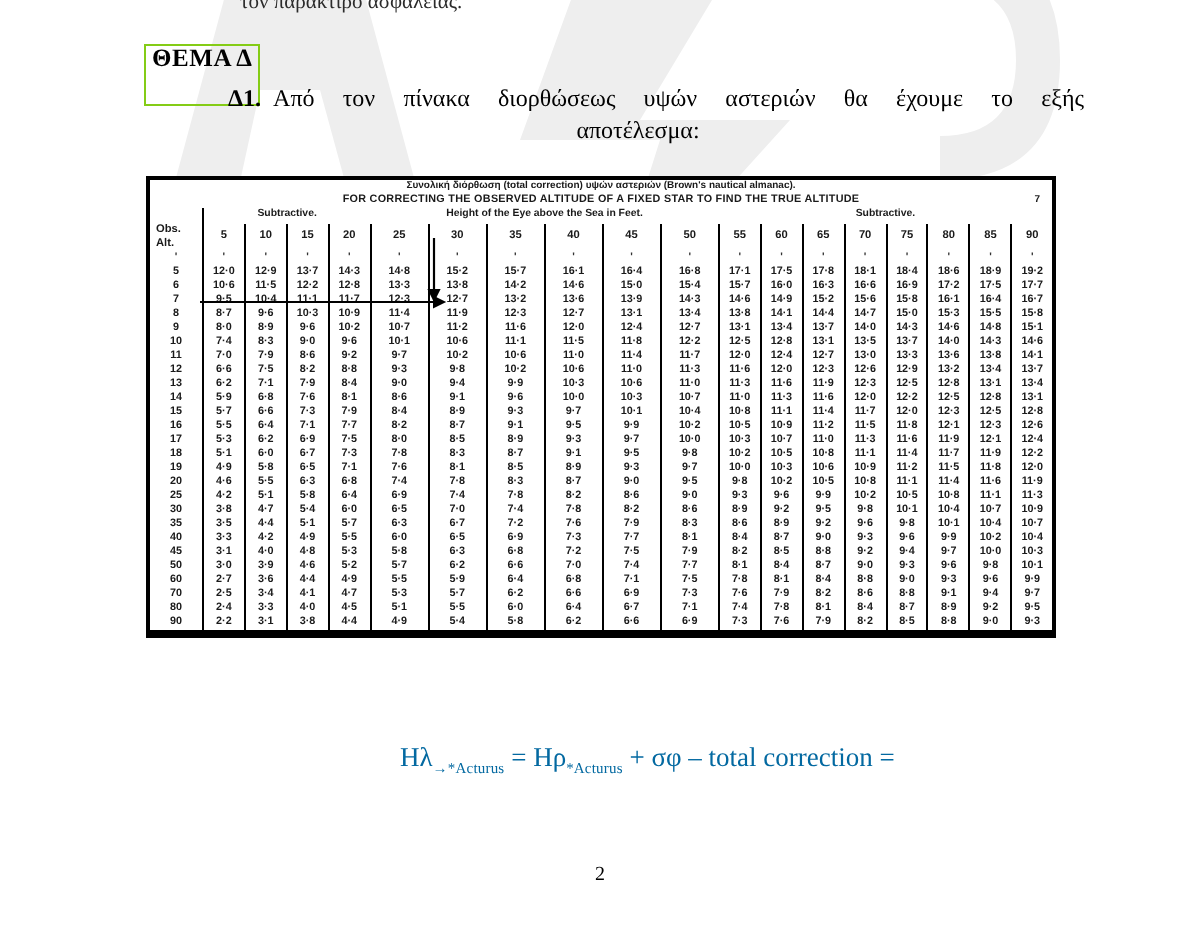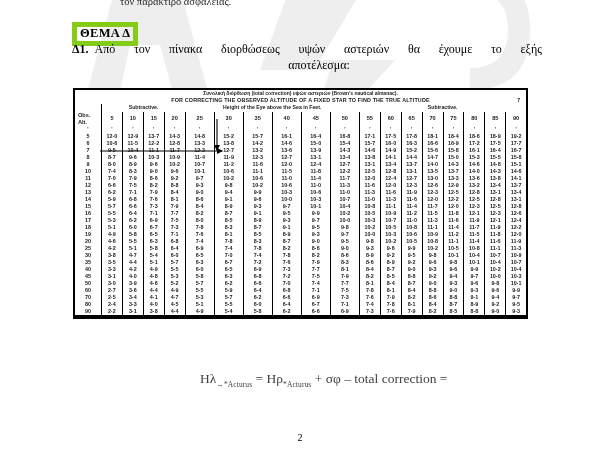--- a/index.html
+++ b/index.html
@@ -46,39 +46,39 @@
   }
 
   
   .theme-heading {
     position: absolute;
     left: 72px;
     top: 22px;
     font-weight: bold;
     font-size: 12.5px;
     letter-spacing: .3px;
-    border: 5px solid #84cc16;
-    padding: 0px 3px 1px 3px;
+    border: 1px solid #84cc16;
+    padding: 0px 3px 16px 3px;
     line-height: 13px;
   }
 
   .d1-block {
     position: absolute;
     left: 72px;
     top: 42px;
     width: 470px;
     font-size: 12px;
     line-height: 15.5px;
   }
   .d1-line1 {
     display: flex;
     justify-content: space-between;
     width: 470px;
   }
-  .d1-label { font-weight: bold; margin-right: 6px; }
+  .d1-label { font-weight: bold; margin-right: 6px; margin-left: 42px; }
   .d1-line2 { margin-left: 24px; text-align: center; }
 
   
   #nautical-table-wrap {
     position: absolute;
     left: 73px;
     top: 88px;
     width: 455px;
     border: 2px solid #000;
     background: #fff;
@@ -153,21 +153,21 @@
     z-index: 5;
   }
 
   
   .formula-block {
     position: absolute;
     left: 200px;
     top: 368px;
     font-family: "Liberation Serif", serif;
     font-size: 13.5px;
-    color: #404040;
+    color: #0369a1;
     line-height: 21px;
   }
   .formula-line { white-space: nowrap; }
   .sub-small {
     font-size: 7.5px;
     vertical-align: sub;
     letter-spacing: .1px;
   }
   .sup-deg {
     font-size: 8.5px;

